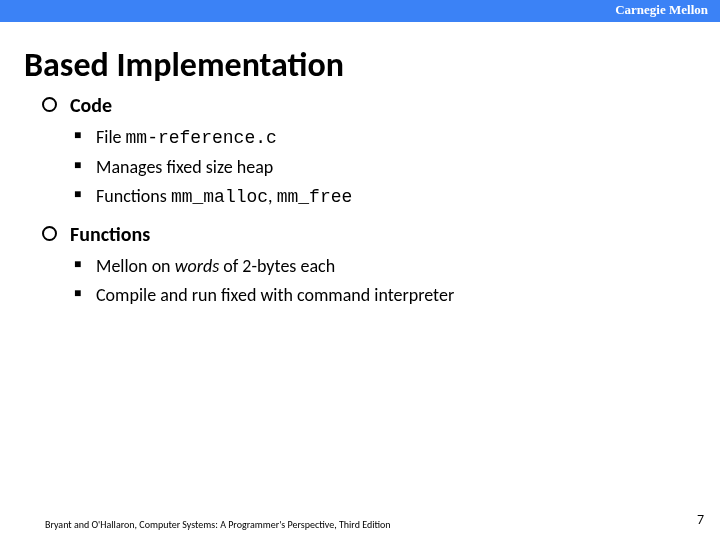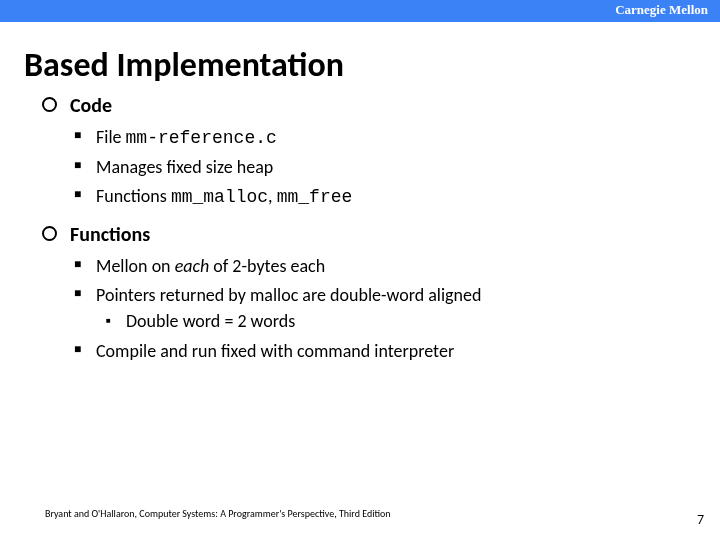--- a/index.html
+++ b/index.html
@@ -12,21 +12,21 @@
   ul { list-style: none; }
   .lvl1 > li { position: relative; padding-left: 28px; margin-bottom: 4px; font-weight: 700; font-size: 20px; }
   .lvl1 > li::before { content: ""; position: absolute; left: 0; top: 6px; width: 11px; height: 11px; border: 2.2px solid #000; border-radius: 50%; }
   .lvl2 { margin-top: 4px; margin-bottom: 10px; }
   .lvl2 > li { position: relative; padding-left: 26px; font-weight: 400; font-size: 18px; margin-bottom: 3px; }
   .lvl2 > li::before { content: "■"; position: absolute; left: 4px; top: 0; font-size: 12px; line-height: 22px; }
   .lvl3 > li { position: relative; padding-left: 30px; font-weight: 400; font-size: 18px; }
   .lvl3 > li::before { content: "■"; position: absolute; left: 10px; top: 2px; font-size: 8px; line-height: 20px; }
   .code { font-family: "Courier New", monospace; }
   .ital { font-style: italic; }
-  .footer-left { position: absolute; left: 10px; bottom: 20px; font-size: 10px; color: #000; padding-left: 35px; }
+  .footer-left { position: absolute; left: 10px; bottom: 9px; font-size: 10px; color: #000; padding-left: 35px; }
   .footer-right { position: absolute; right: 16px; bottom: 12px; font-size: 14px; color: #000; }
 </style>
 </head>
 <body>
 
 <div class="slide">
   <div class="topbar">
     <div class="brand">Carnegie Mellon</div>
   </div>
 
@@ -43,27 +43,21 @@
           <li>Manages fixed size heap</li>
           <li>
             <span>Functions </span><span class="code">mm_malloc</span><span>, </span><span class="code">mm_free</span>
           </li>
         </ul>
       </li>
       <li>
         <span>Functions</span>
         <ul class="lvl2">
           <li>
-            <span>Mellon on </span><span class="ital">each</span><span> of 2-bytes each</span>
-          </li>
-          <li>
-            <span>Pointers returned by malloc are double-word aligned</span>
-            <ul class="lvl3">
-              <li>Double word = 2 words</li>
-            </ul>
+            <span>Mellon on </span><span class="ital">words</span><span> of 2-bytes each</span>
           </li>
           <li>Compile and run fixed with command interpreter</li>
         </ul>
       </li>
     </ul>
   </div>
 
   <div class="footer-left">Bryant and O'Hallaron, Computer Systems: A Programmer's Perspective, Third Edition</div>
   <div class="footer-right">7</div>
 </div>

